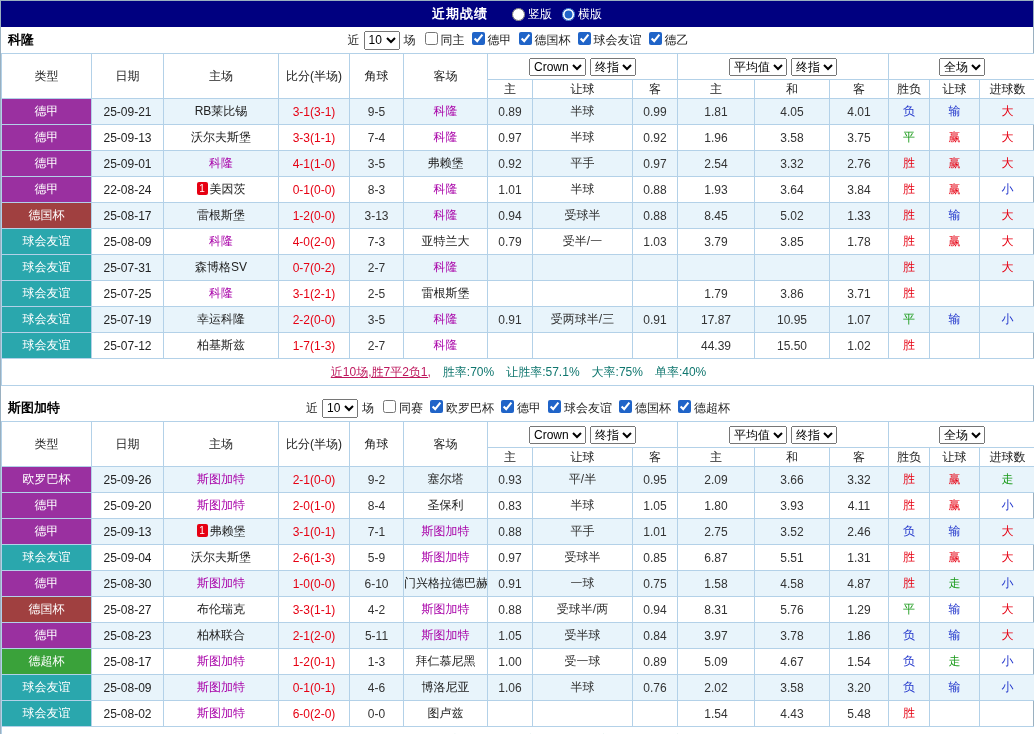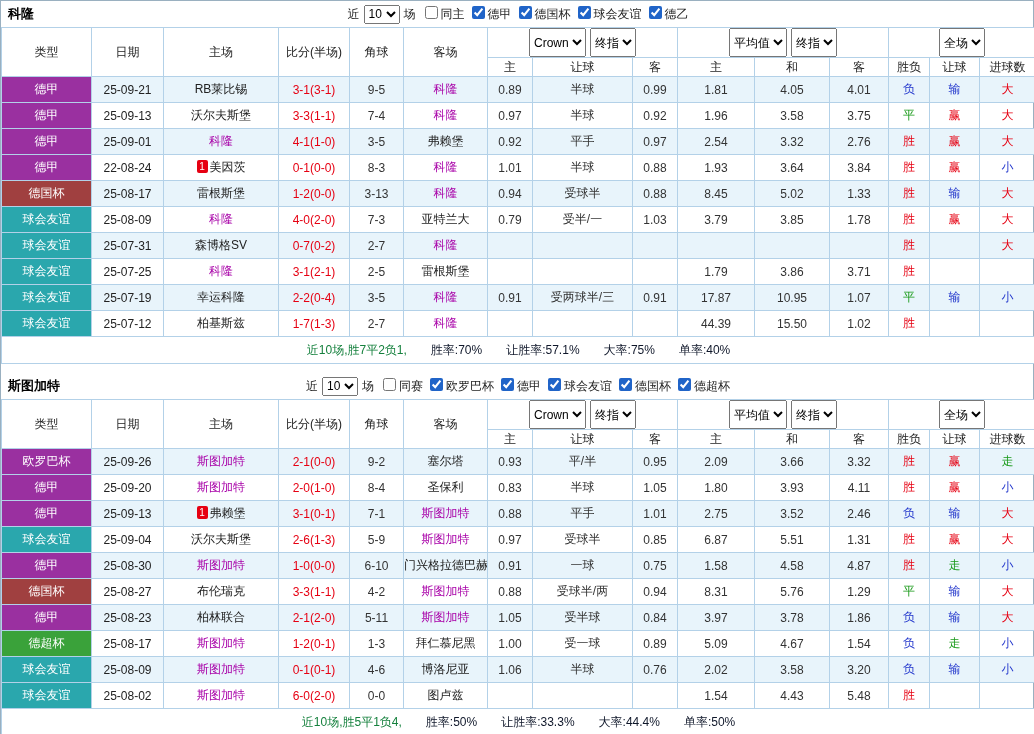--- a/index.html
+++ b/index.html
@@ -14,37 +14,50 @@
   .team{position:absolute;left:7px;font-weight:bold;font-size:13px;color:#000;}
   .filter-bar{display:inline-flex;align-items:center;}
   .filter-bar > span{margin:0 2px;}
   .filter-bar label{display:inline-flex;margin-left:7px;cursor:pointer;color:#222;}
   .filter-bar select{height:19px;font-size:12px;margin:0 2px;}
   table{width:100%;border-collapse:collapse;table-layout:fixed;font-size:12px;color:#222;}
   th,td{border:1px solid #b3d1e8;text-align:center;padding:0;height:25px;white-space:nowrap;overflow:hidden;}
   thead th{font-weight:400;background:#fff;color:#222;}
   tr.h1 th{height:25px;}
   tr.h2 th{height:18px;}
-  .sel-th select{height:29px;font-size:12px;margin:0 2px;max-width:70px;}
+  .sel-th select{height:18px;font-size:12px;margin:0 2px;max-width:70px;}
   tbody tr:nth-child(odd) td{background:#e8f4fb;}
   td.badge{color:#fff;font-size:12px;}
   td.score{color:#e60012;}
   td.num{color:#333;}
   .team-n{color:#222;}
   .focus{color:#a800a8;}
   .card{display:inline-block;background:#e60012;color:#fff;width:11px;height:13px;line-height:13px;font-size:10px;border-radius:2px;margin-right:2px;vertical-align:1px;}
   tfoot td{height:26px;background:#fff;color:#333;border-top:1px solid #b3d1e8;}
-  .sum-prefix{color:#15803d;}
-  .sum-stat{color:#0f172a;margin-left:24px;}
+  .sum-prefix{color:#be185d;text-decoration:underline;}
+  .sum-stat{color:#0f766e;margin-left:12px;}
   .section + .section{margin-top:9px;}
 </style>
 </head>
 <body>
 
 <div class="page">
+  <div class="topbar">
+    <span class="title">近期战绩</span>
+    <span class="radios">
+        <label>
+          <input type="radio" name="layout" style="">
+          <span>竖版</span>
+        </label>
+        <label>
+          <input type="radio" name="layout" checked="" style="">
+          <span>横版</span>
+        </label>
+      </span>
+  </div>
   <div id="sections">
       <div class="section">
         <div class="section-header">
           <span class="team">科隆</span>
           <span class="filter-bar">
             <span>近</span>
             <select><option>10</option></select>
             <span>场</span>
             <label>
               <input type="checkbox" style="">
@@ -244,21 +257,21 @@
               <td class="num">3.86</td>
               <td class="num">3.71</td>
               <td class="res" style="color: rgb(230, 0, 18);">胜</td>
               <td class="res"></td>
               <td class="res"></td>
             </tr>
             <tr>
               <td class="badge" style="background: rgb(42, 167, 173);">球会友谊</td>
               <td class="date">25-07-19</td>
               <td><span class="team-n">幸运科隆</span></td>
-              <td class="score">2-2(0-4)</td>
+              <td class="score">2-2(0-0)</td>
               <td class="num">3-5</td>
               <td><span class="focus">科隆</span></td>
               <td class="num">0.91</td>
               <td class="num">受两球半/三</td>
               <td class="num">0.91</td>
               <td class="num">17.87</td>
               <td class="num">10.95</td>
               <td class="num">1.07</td>
               <td class="res" style="color: rgb(26, 154, 26);">平</td>
               <td class="res" style="color: rgb(34, 54, 204);">输</td>

